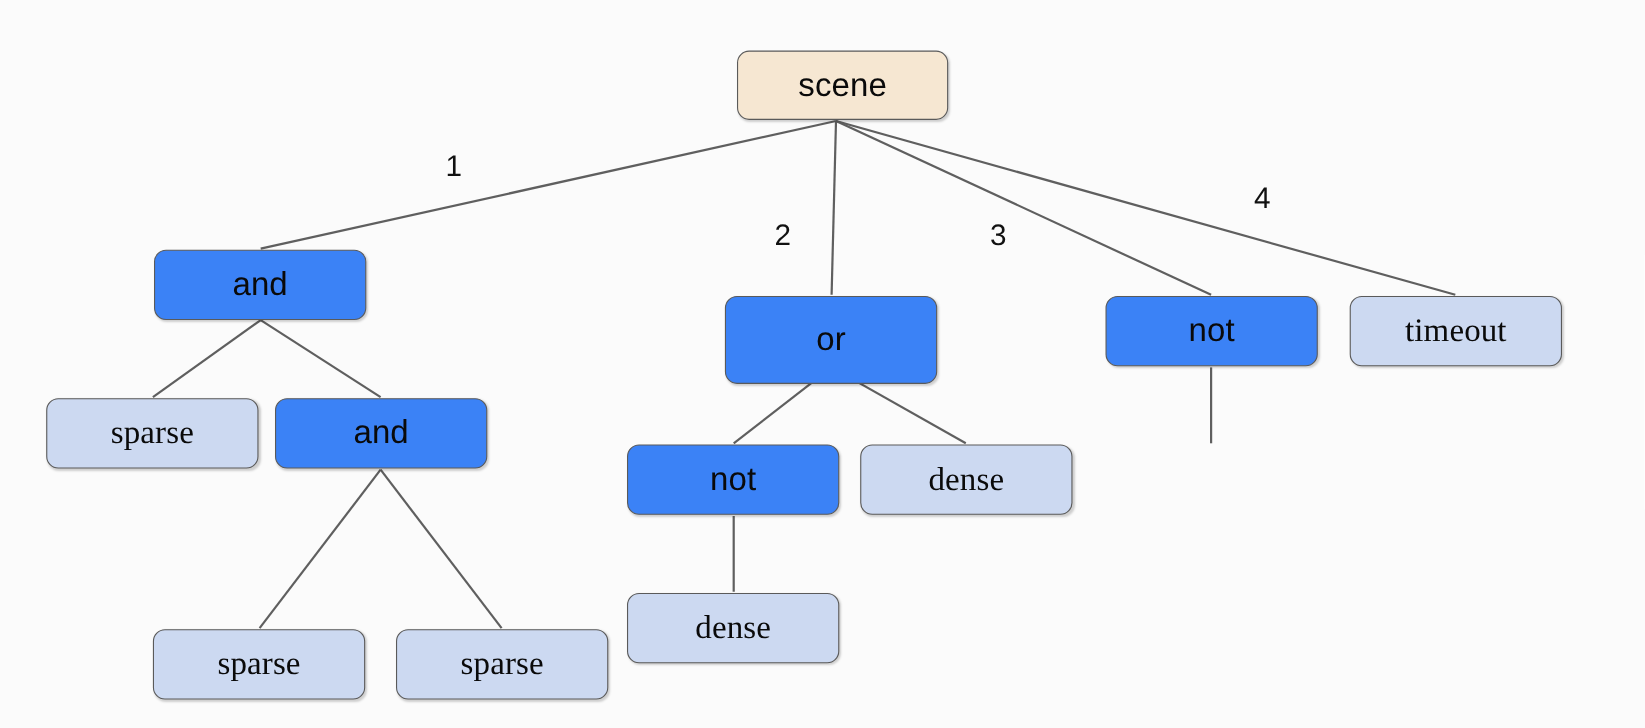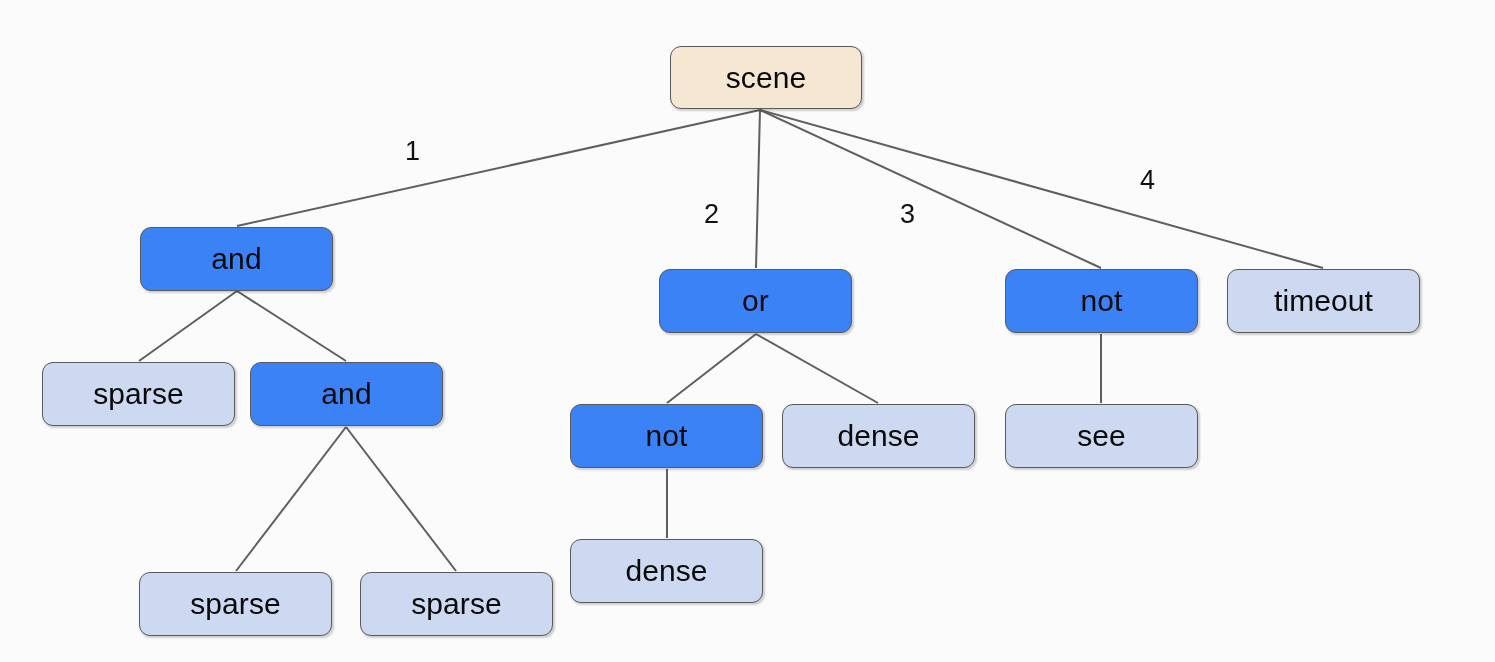--- a/index.html
+++ b/index.html
@@ -31,21 +31,21 @@
     align-items: center;
     justify-content: center;
     font-size: 30px;
     color: #0a0a0a;
     letter-spacing: 0.1px;
     box-shadow: 1.5px 1.5px 2px rgba(0,0,0,0.18);
     z-index: 2;
   }
   .node.root  { background: #f6e7d2; }
   .node.op    { background: #3b82f6; }
-  .node.leaf  { background: #ccd9f1; }
+  .node.leaf  { background: #ccd9f1; font-family: Liberation Serif, serif; }
   .edge-label {
     position: absolute;
     font-size: 27px;
     color: #111111;
     z-index: 3;
     white-space: nowrap;
   }
 </style>
 </head>
 <body>
@@ -64,44 +64,41 @@
       <line x1="756" y1="334" x2="878" y2="403" stroke="#5f5f5f" stroke-width="2"></line>
       <line x1="667" y1="469" x2="667" y2="538" stroke="#5f5f5f" stroke-width="2"></line>
       <line x1="1101" y1="334" x2="1101" y2="403" stroke="#5f5f5f" stroke-width="2"></line>
     </svg>
 <div class="node root" style="left: 670px; top: 46px; width: 192px; height: 63px;">
       <span>scene</span>
     </div>
     <div class="node op" style="left: 140px; top: 227px; width: 193px; height: 64px;">
       <span>and</span>
     </div>
-    <div class="node op" style="left: 659px; top: 269px; width: 193px; height: 64px;">
+    <div class="node op" style="left: 659px; top: 269px; width: 193px; height: 80px;">
       <span>or</span>
     </div>
     <div class="node op" style="left: 1005px; top: 269px; width: 193px; height: 64px;">
       <span>not</span>
     </div>
     <div class="node leaf" style="left: 1227px; top: 269px; width: 193px; height: 64px;">
       <span>timeout</span>
     </div>
     <div class="node leaf" style="left: 42px; top: 362px; width: 193px; height: 64px;">
       <span>sparse</span>
     </div>
     <div class="node op" style="left: 250px; top: 362px; width: 193px; height: 64px;">
       <span>and</span>
     </div>
     <div class="node op" style="left: 570px; top: 404px; width: 193px; height: 64px;">
       <span>not</span>
     </div>
     <div class="node leaf" style="left: 782px; top: 404px; width: 193px; height: 64px;">
       <span>dense</span>
     </div>
-    <div class="node leaf" style="left: 1005px; top: 404px; width: 193px; height: 64px;">
-      <span>see</span>
-    </div>
     <div class="node leaf" style="left: 570px; top: 539px; width: 193px; height: 64px;">
       <span>dense</span>
     </div>
     <div class="node leaf" style="left: 139px; top: 572px; width: 193px; height: 64px;">
       <span>sparse</span>
     </div>
     <div class="node leaf" style="left: 360px; top: 572px; width: 193px; height: 64px;">
       <span>sparse</span>
     </div>
     <div class="edge-label" style="left: 405px; top: 136px;">1</div>

